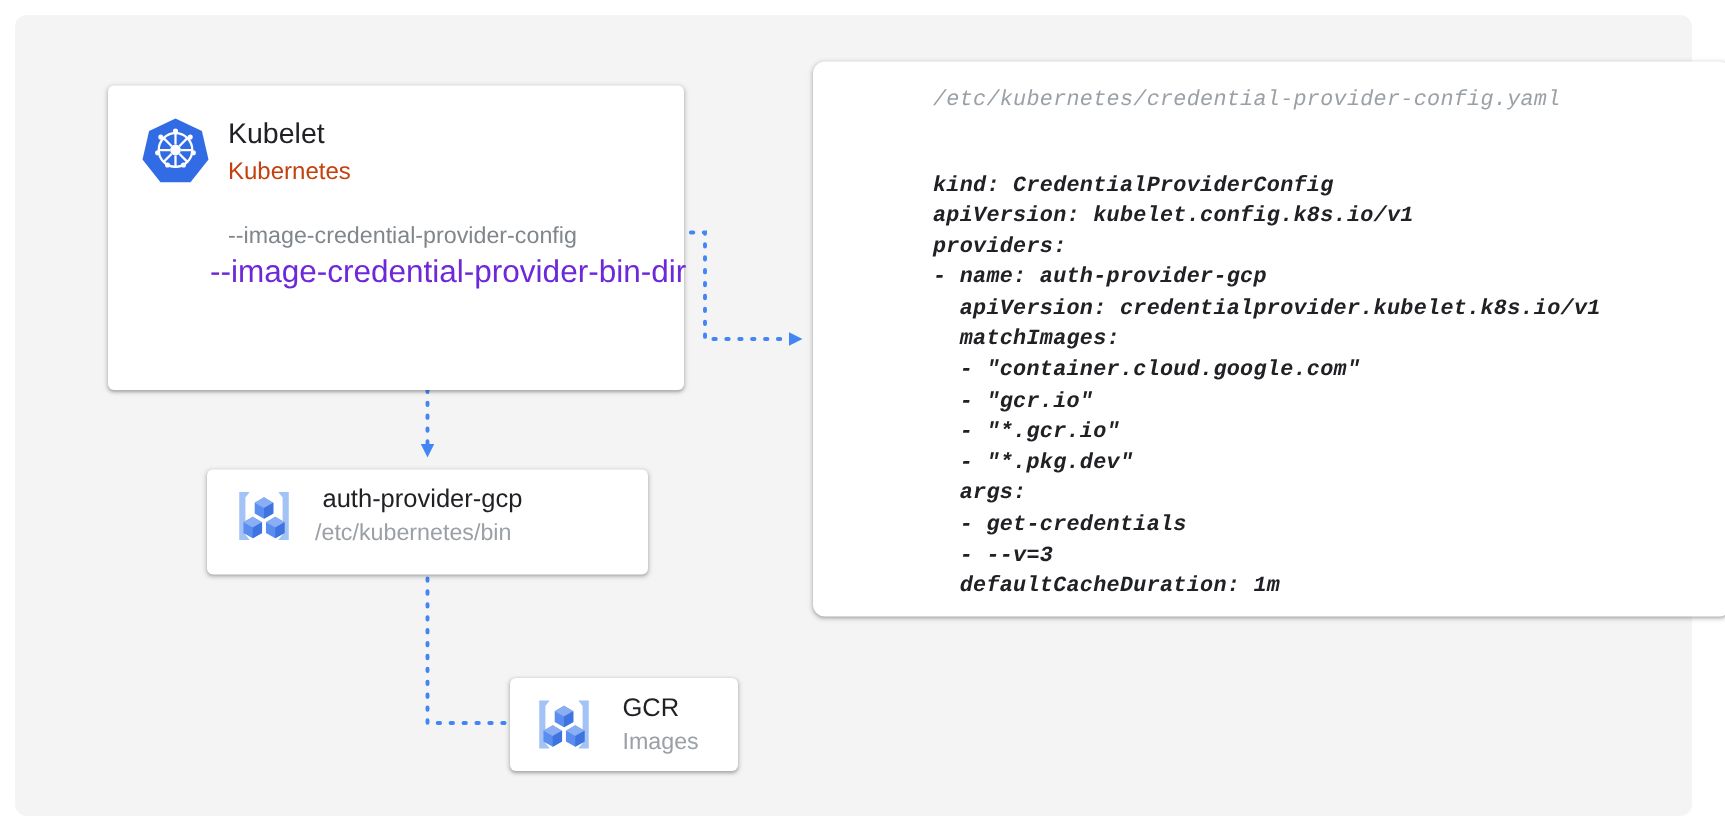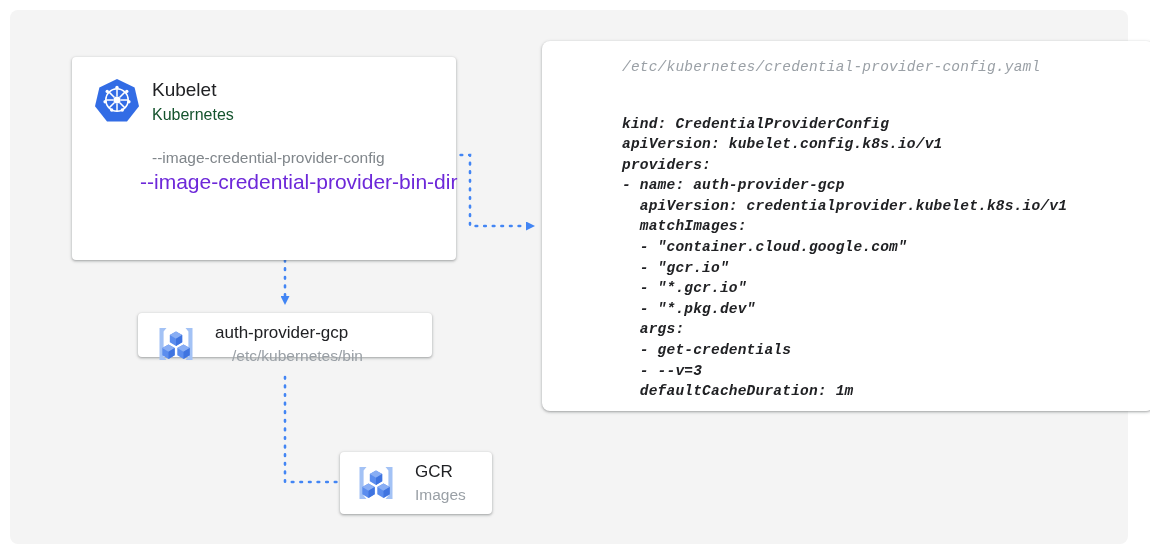--- a/index.html
+++ b/index.html
@@ -58,21 +58,21 @@
     font-size: 19px;
     color: #202124;
     line-height: 26px;
     letter-spacing: 0;
   }
   #kubelet-card .subtitle {
     position: absolute;
     left: 80px;
     top: 47px;
     font-size: 16px;
-    color: #14532d;
+    color: #c2410c;
     line-height: 22px;
   }
   #kubelet-card .flag1 {
     position: absolute;
     left: 80px;
     top: 89px;
     font-size: 15.5px;
     color: #80868b;
     line-height: 24px;
     white-space: nowrap;
@@ -84,41 +84,41 @@
     font-size: 21px;
     color: #6d28d9;
     line-height: 24px;
     white-space: nowrap;
   }
   
   #auth-card {
     left: 138px;
     top: 313px;
     width: 294px;
-    height: 44px;
+    height: 70px;
   }
   #auth-card .gcp-icon-wrap {
     position: absolute;
     left: 14px;
     top: 7px;
     width: 48px;
     height: 48px;
   }
   #auth-card .title {
     position: absolute;
     left: 77px;
     top: 8px;
     font-size: 17px;
     color: #202124;
     line-height: 24px;
     white-space: nowrap;
   }
   #auth-card .subtitle {
     position: absolute;
-    left: 94px;
+    left: 72px;
     top: 32px;
     font-size: 15.5px;
     color: #9aa0a6;
     line-height: 22px;
     white-space: nowrap;
   }
   
   #gcr-card {
     left: 340px;
     top: 452px;

